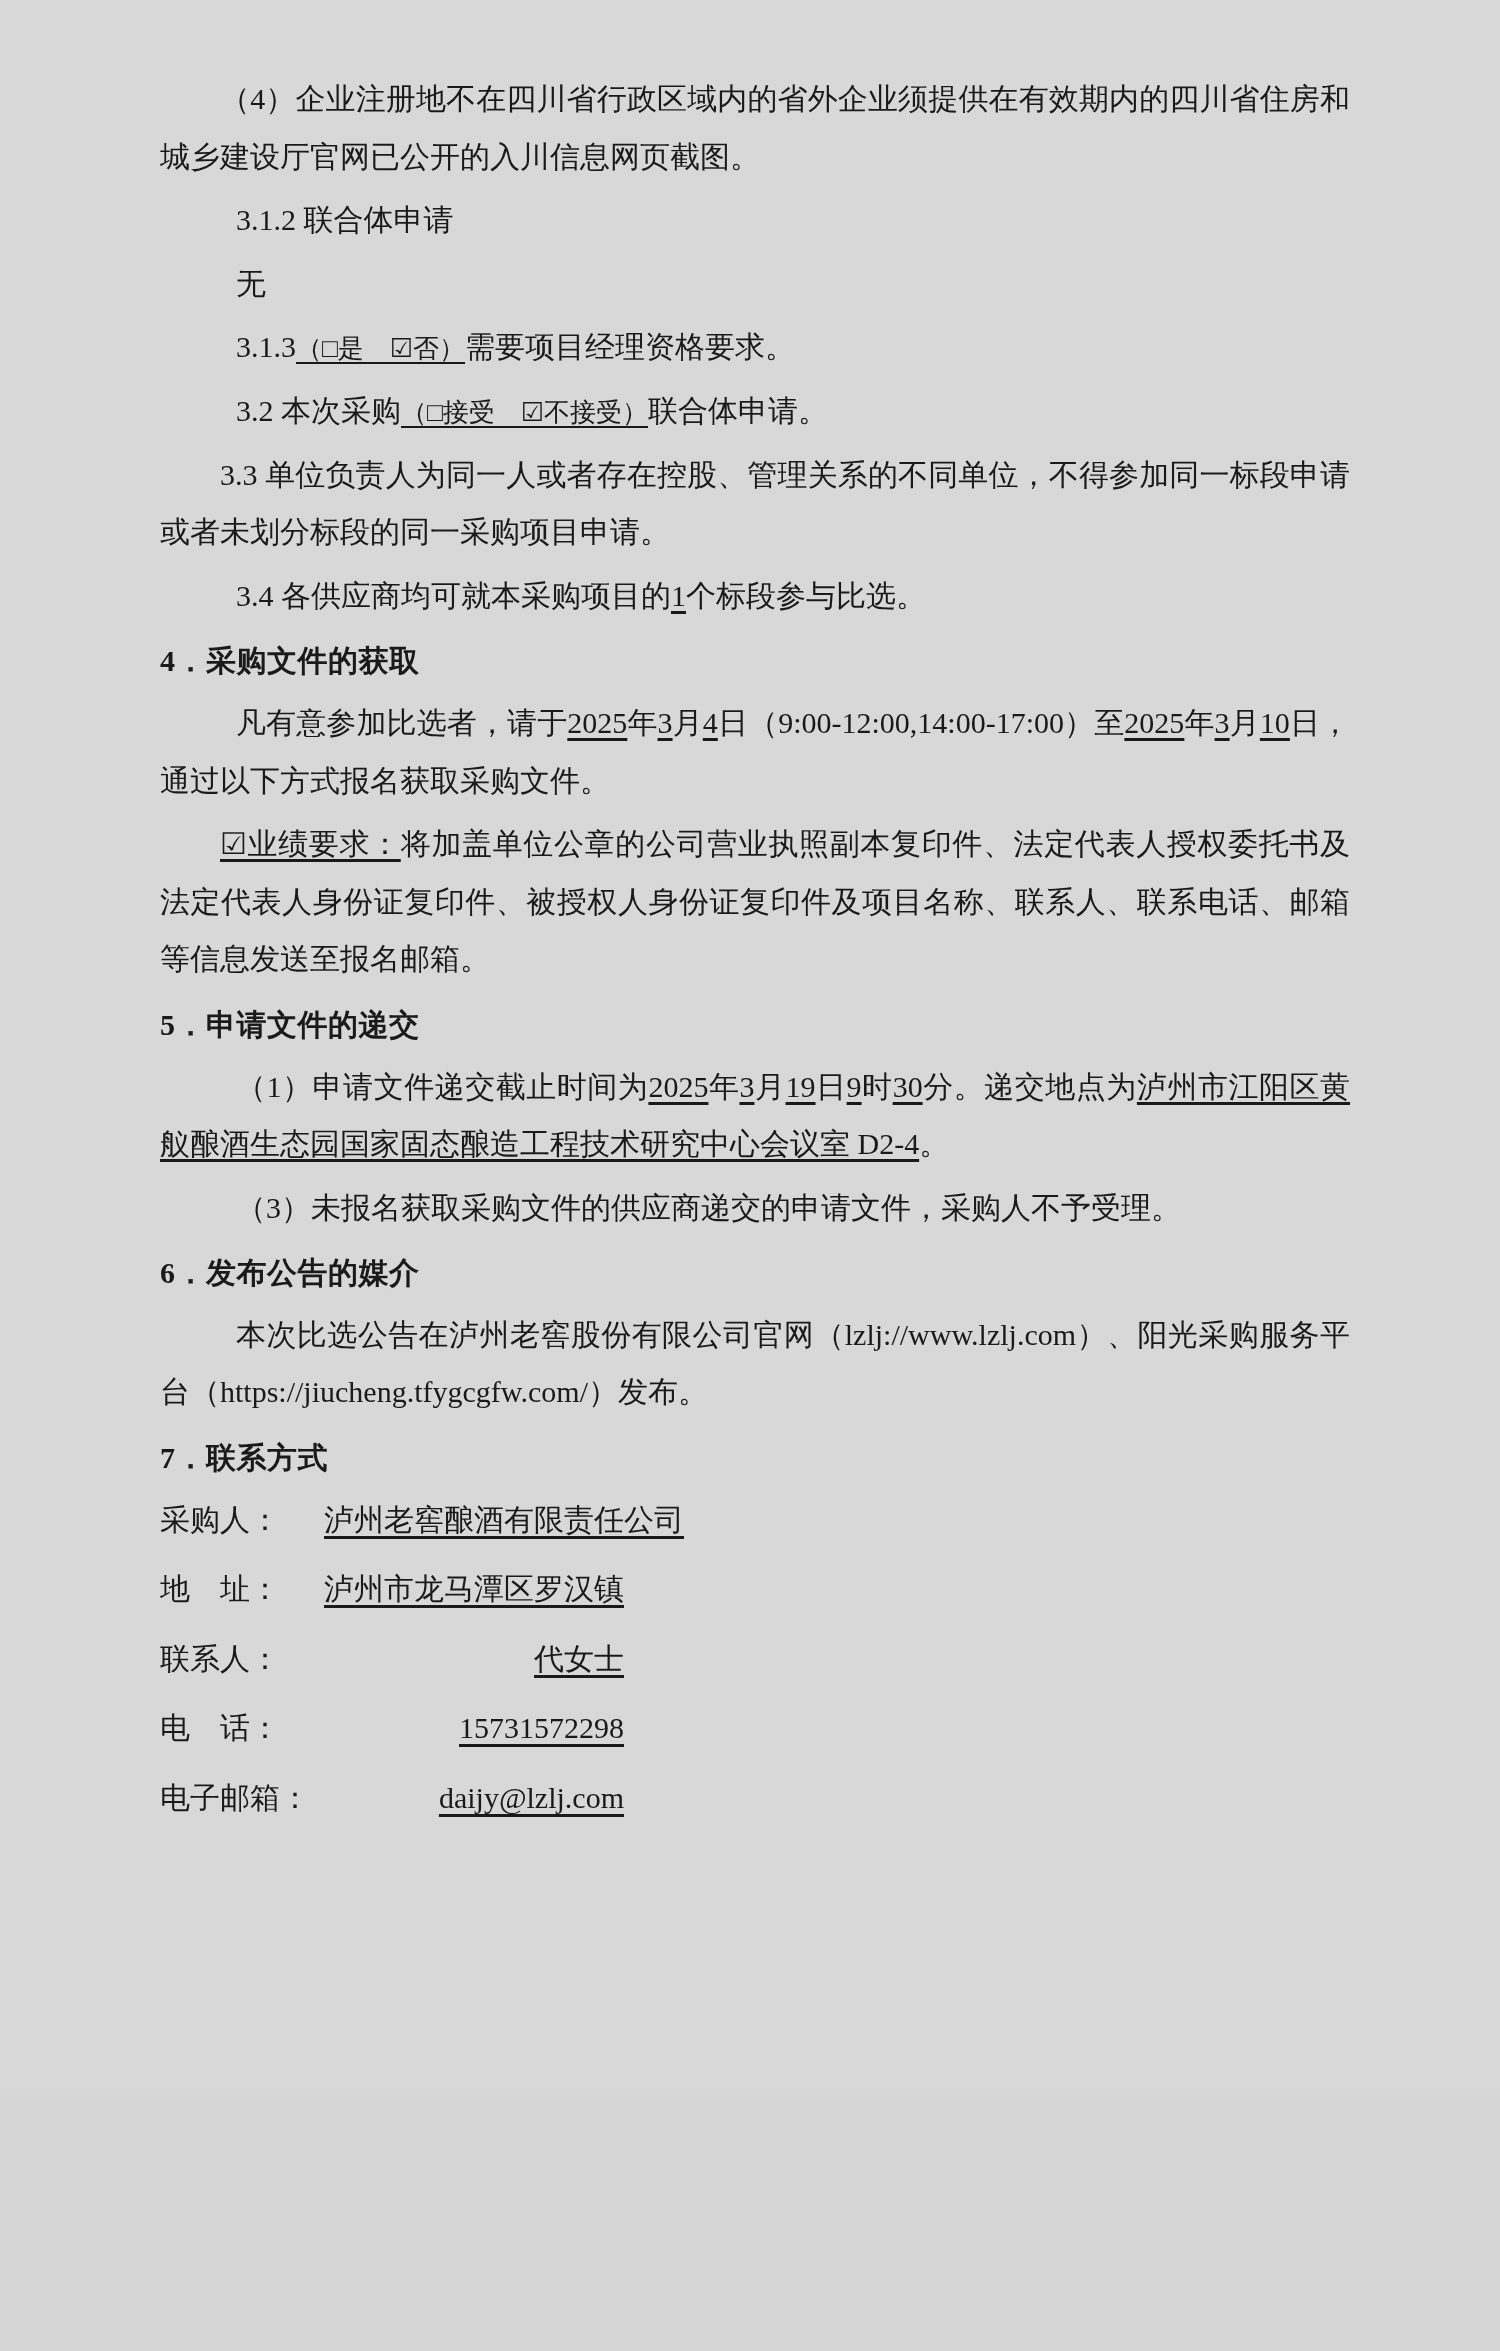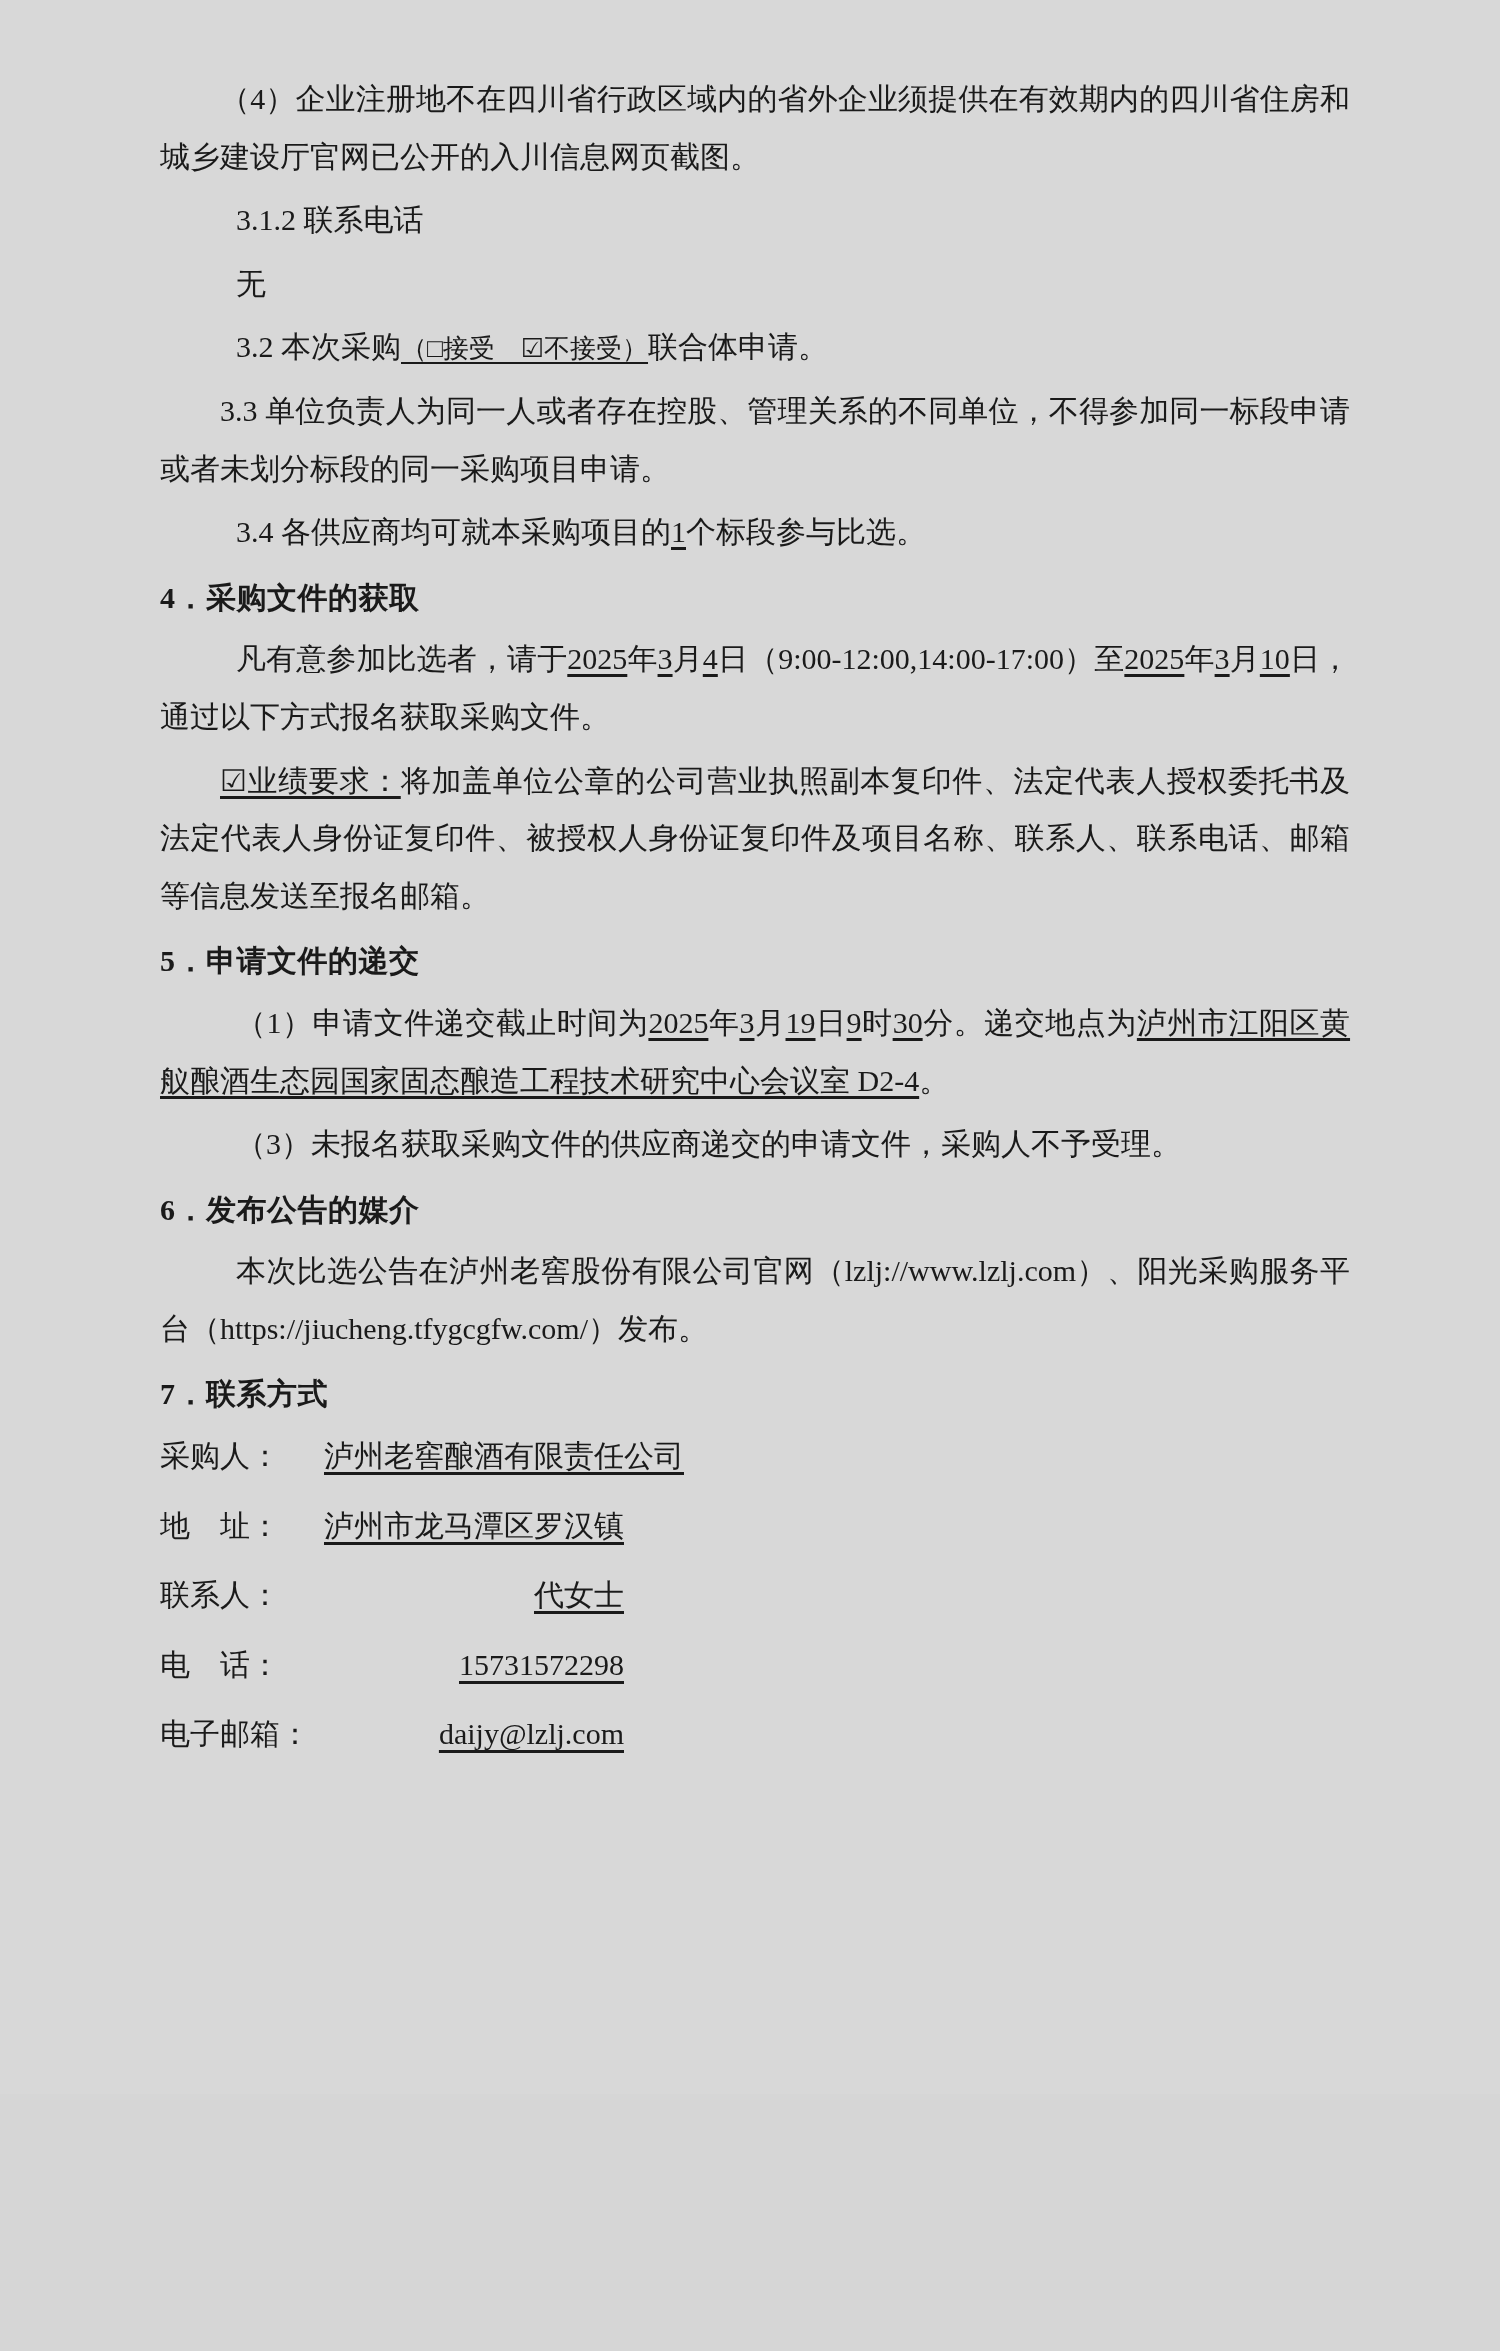--- a/index.html
+++ b/index.html
@@ -63,24 +63,25 @@
   .latin { font-family: "Liberation Serif", serif; }
 </style>
 </head>
 <body>
 
 <div class="page">
   <div class="doc">
 
     <p class="indent2">（4）企业注册地不在四川省行政区域内的省外企业须提供在有效期内的四川省住房和城乡建设厅官网已公开的入川信息网页截图。</p>
 
-    <p class="indent3">3.1.2 联系电话</p>
+    <p class="indent3">3.1.2 联合体申请</p>
 
     <p class="indent3">无</p>
 
+    <p class="indent3"><span>3.1.3</span><span class="u box nowrap">（□是　☑否）</span><span>需要项目经理资格要求。</span></p>
 
     <p class="indent3"><span>3.2  本次采购</span><span class="u box nowrap">（□接受　☑不接受）</span><span>联合体申请。</span></p>
 
     <p class="indent2">3.3 单位负责人为同一人或者存在控股、管理关系的不同单位，不得参加同一标段申请或者未划分标段的同一采购项目申请。</p>
 
     <p class="indent3"><span>3.4  各供应商均可就本采购项目的</span><span class="u">1</span><span>个标段参与比选。</span></p>
 
     <p class="heading">4．采购文件的获取</p>
 
     <p class="indent3"><span>凡有意参加比选者，请于</span><span class="u latin">2025</span><span>年</span><span class="u latin">3</span><span>月</span><span class="u latin">4</span><span>日</span><span class="latin">（9:00-12:00,14:00-17:00）</span><span>至</span><span class="u latin">2025</span><span>年</span><span class="u latin">3</span><span>月</span><span class="u latin">10</span><span>日</span><span>，通过以下方式报名获取采购文件。</span></p>

